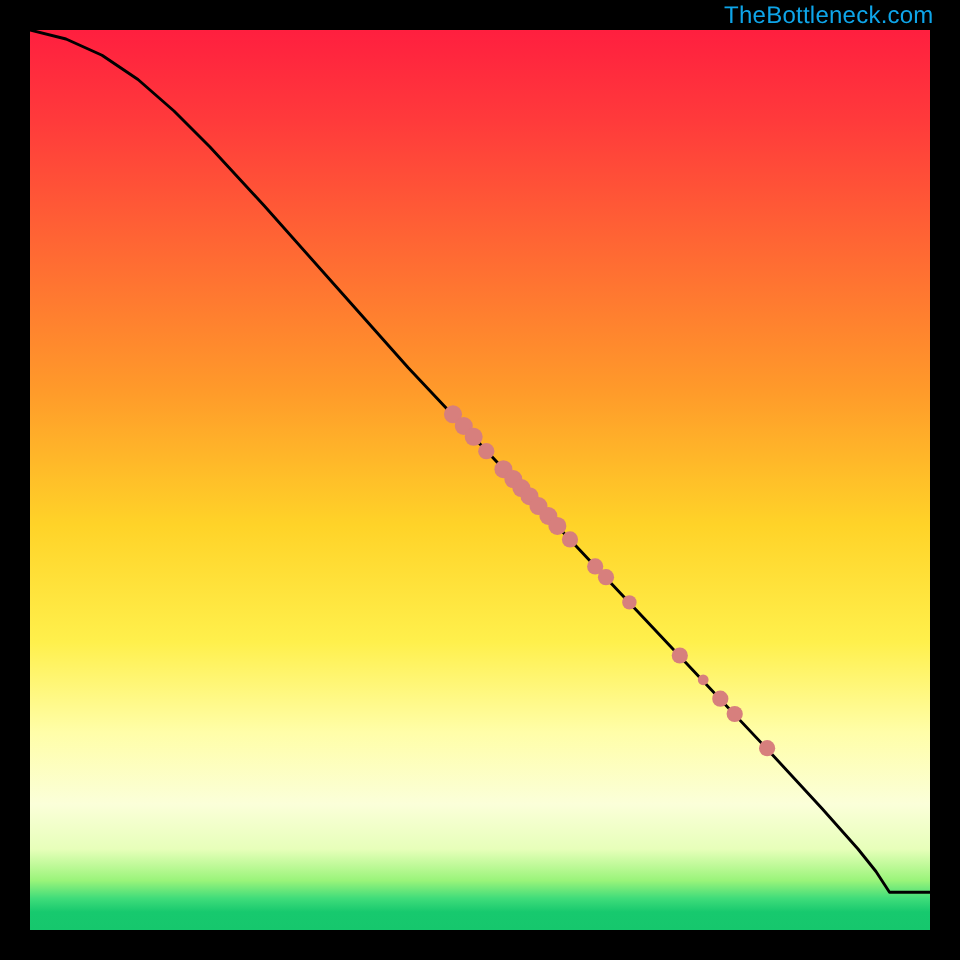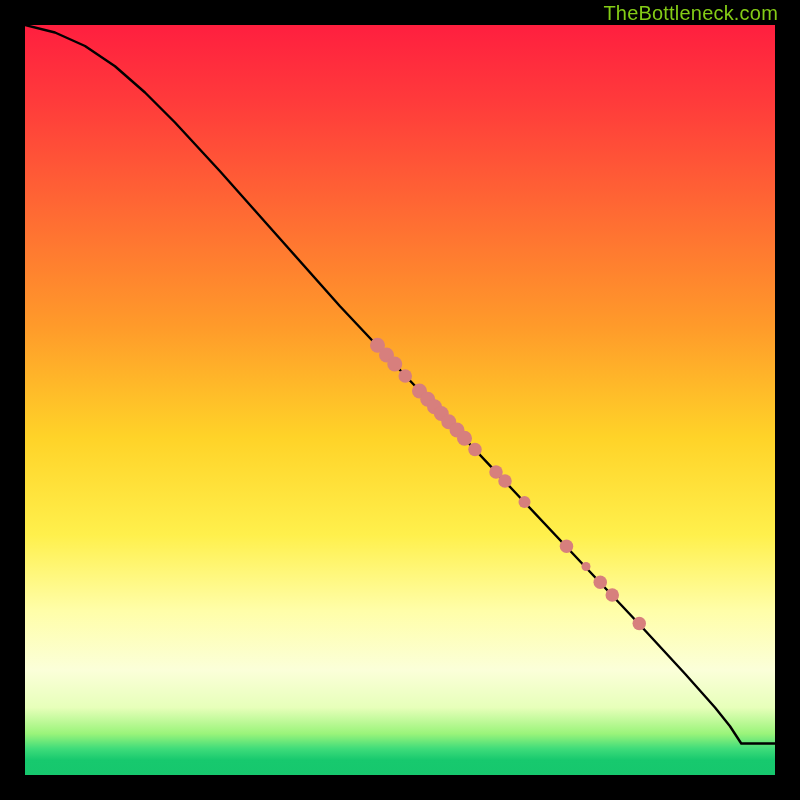--- a/index.html
+++ b/index.html
@@ -46,21 +46,21 @@
       #9af47a 94.5%,
       #3fdc7a 96.5%,
       #17c96e 98%,
       #16c76d 100%
     );
   }
   .watermark {
     position: absolute;
     top: 2px;
     right: 22px;
-    color: #84cc16;
+    color: #0ea5e9;
     font-size: 20px;
     font-weight: 500;
     letter-spacing: 0.2px;
     user-select: none;
   }
   svg.curve {
     position: absolute;
     inset: 0;
     width: 750px;
     height: 750px;

